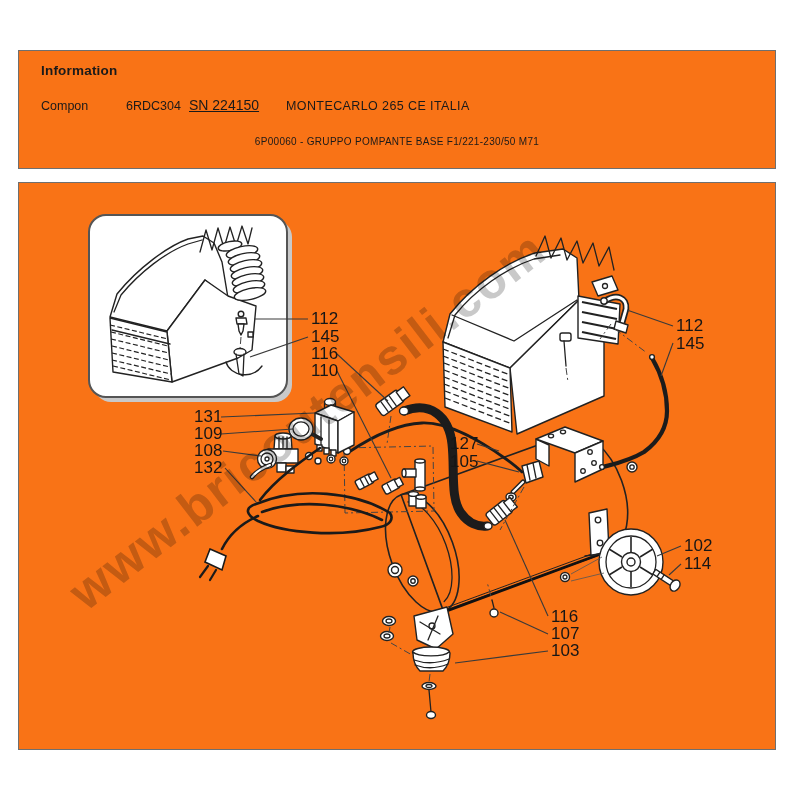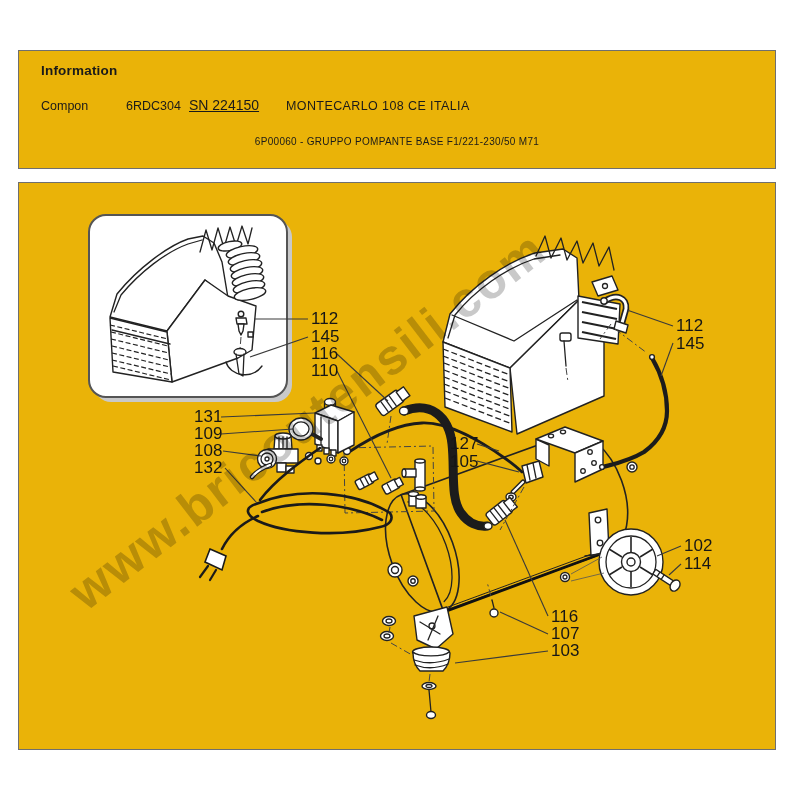--- a/index.html
+++ b/index.html
@@ -1,17 +1,17 @@
 <!DOCTYPE html>
 <html><head>
 <meta charset="utf-8">
 <style>
   html,body{margin:0;padding:0;background:#fff;width:800px;height:800px;
     font-family:"Liberation Sans",sans-serif;color:#1a1a1a;overflow:hidden;}
-  .box{position:absolute;background:#eab308;border:1.5px solid #6f6f6f;box-sizing:border-box;}
+  .box{position:absolute;background:#f97316;border:1.5px solid #6f6f6f;box-sizing:border-box;}
   #info-box{left:18px;top:50px;width:758px;height:119px;}
   #diagram-box{left:18px;top:182px;width:758px;height:568px;}
   .hdr-title{position:absolute;left:22px;top:12px;font-size:13.5px;font-weight:bold;letter-spacing:.2px;}
   .hdr-row{position:absolute;left:0;top:45px;width:100%;height:20px;text-align:right;}
   .fld{position:absolute;font-size:12.5px;white-space:nowrap;}
   .f-label{left:22px;top:3px;}
   .f-code{left:107px;top:3px;}
   .f-serial{left:170px;top:1px;font-size:14px;text-decoration:underline;}
   .f-model{left:267px;top:3px;letter-spacing:.4px;}
   .hdr-sub{position:absolute;left:0;top:85px;width:100%;text-align:center;
@@ -29,21 +29,21 @@
 </style>
 </head>
 <body>
 
 <div id="info-box" class="box">
   <div class="hdr-title">Information</div>
   <div class="hdr-row">
     <span class="fld f-label">Compon</span>
     <span class="fld f-code">6RDC304</span>
     <span class="fld f-serial">SN 224150</span>
-    <span class="fld f-model">MONTECARLO 108 CE ITALIA</span>
+    <span class="fld f-model">MONTECARLO 265 CE ITALIA</span>
   </div>
   <div class="hdr-sub">6P00060 - GRUPPO POMPANTE BASE F1/221-230/50 M71</div>
 </div>
 
 <div id="diagram-box" class="box"></div>
 
 <svg id="art" width="758" height="568" viewBox="18 182 758 568">
 
   <g>
     <rect x="94" y="220" width="198" height="182" rx="17" fill="#c9c9c9" stroke="none"></rect>

